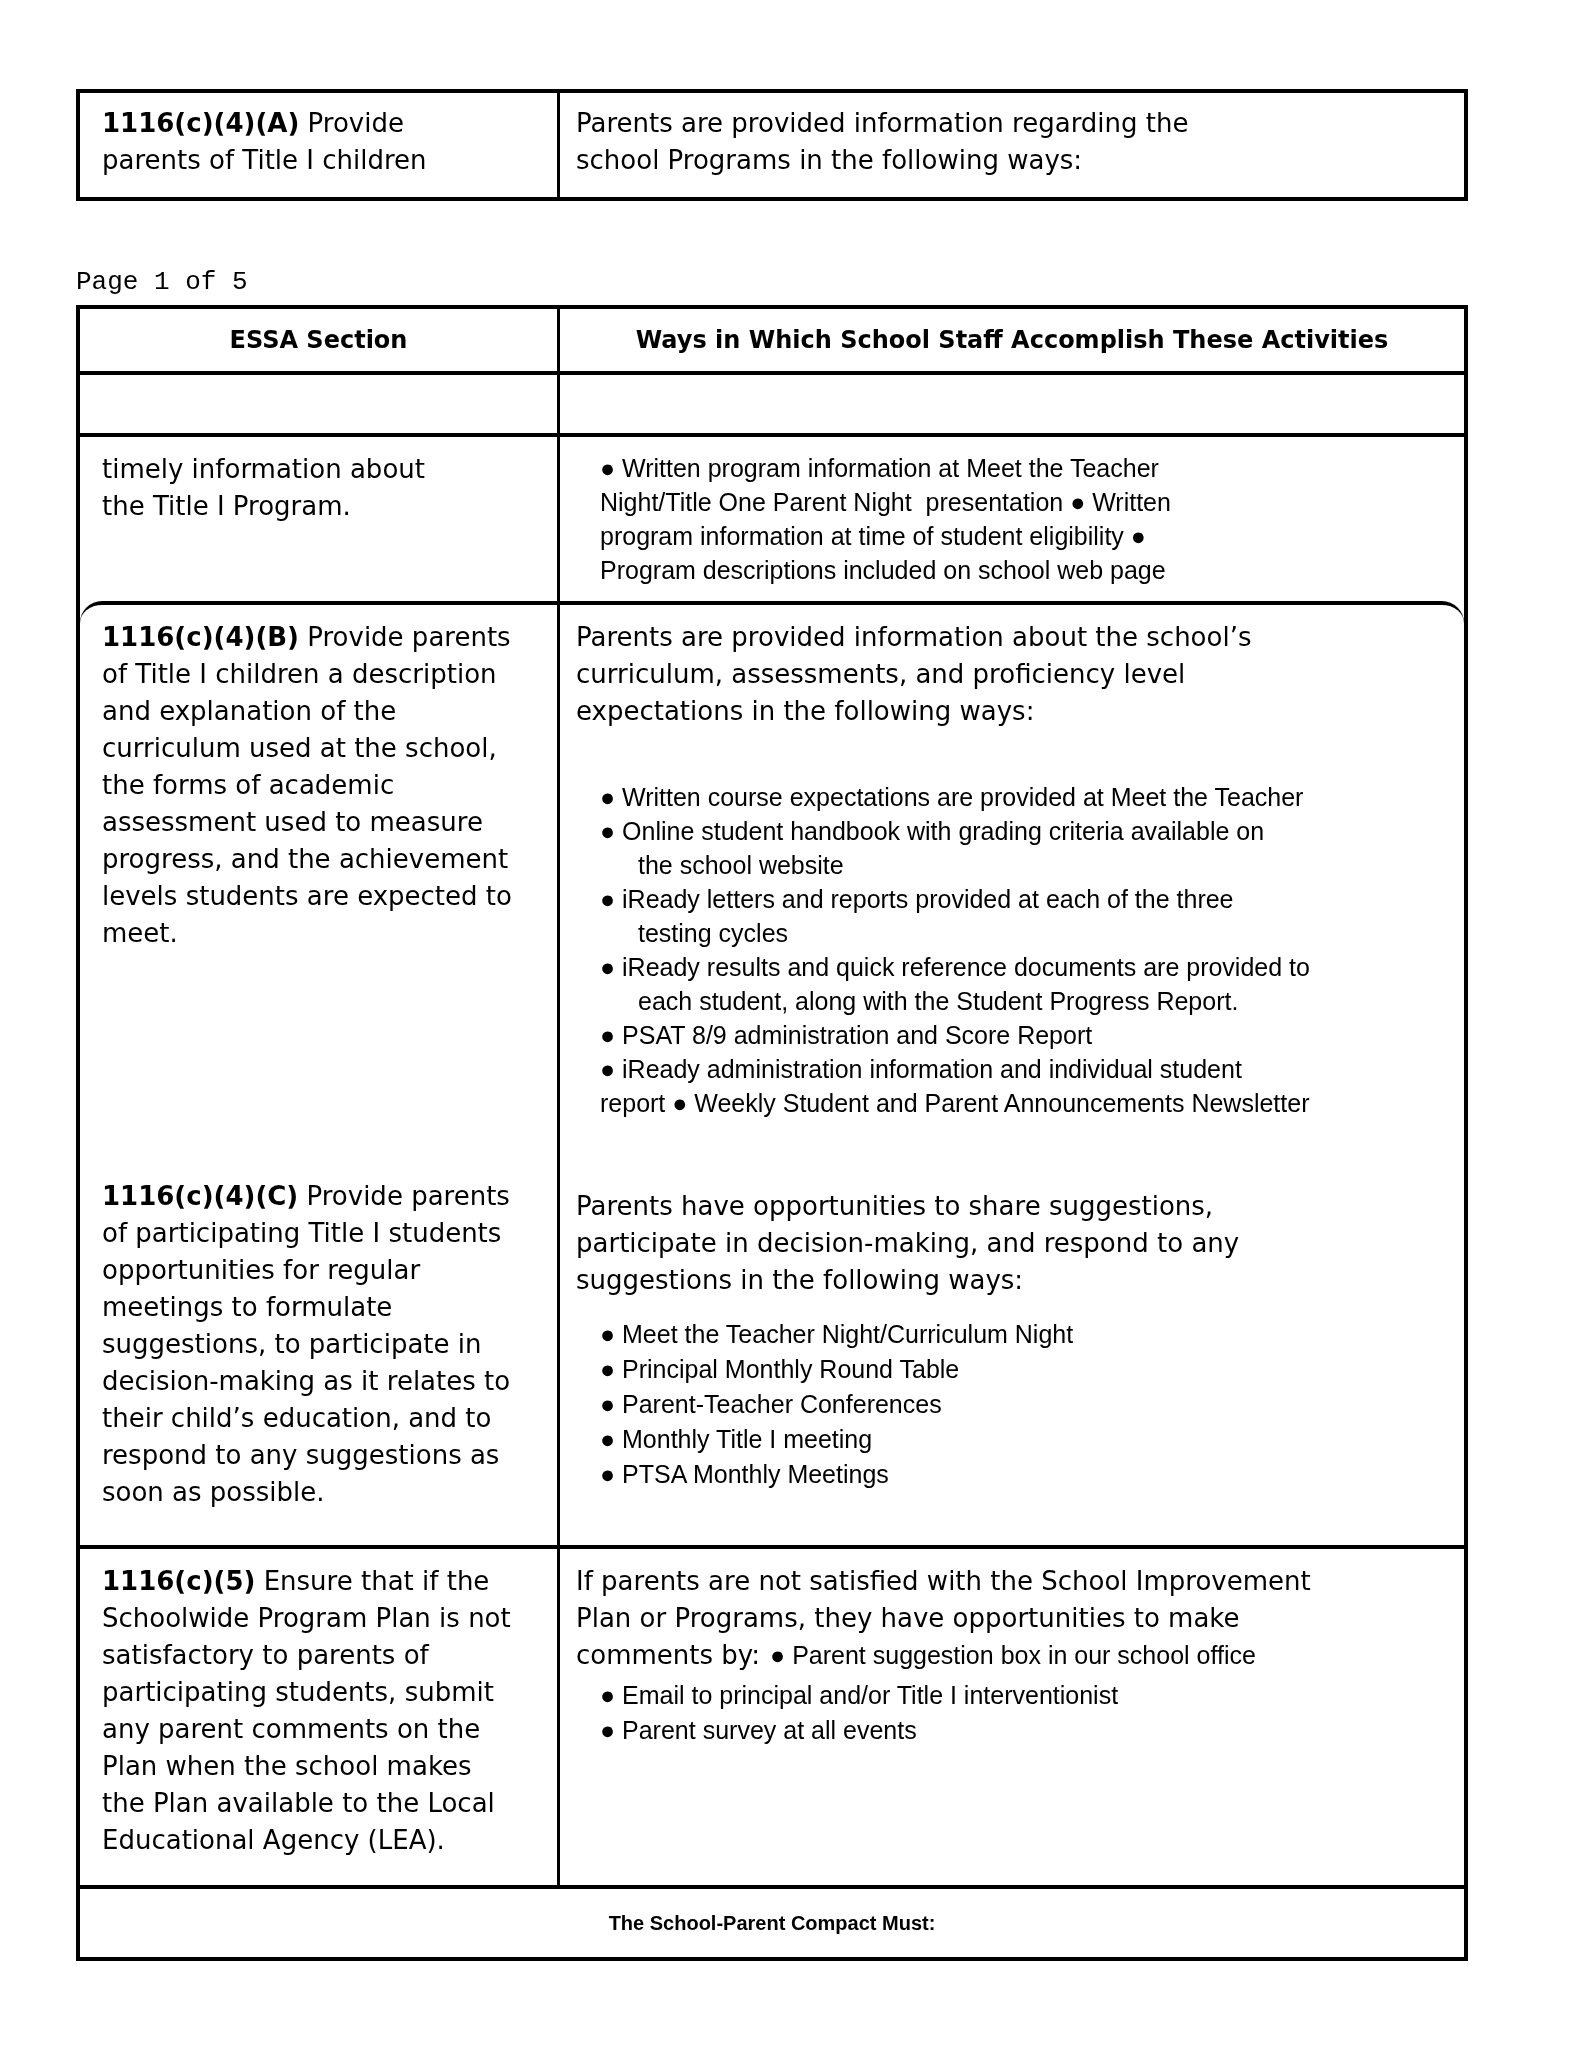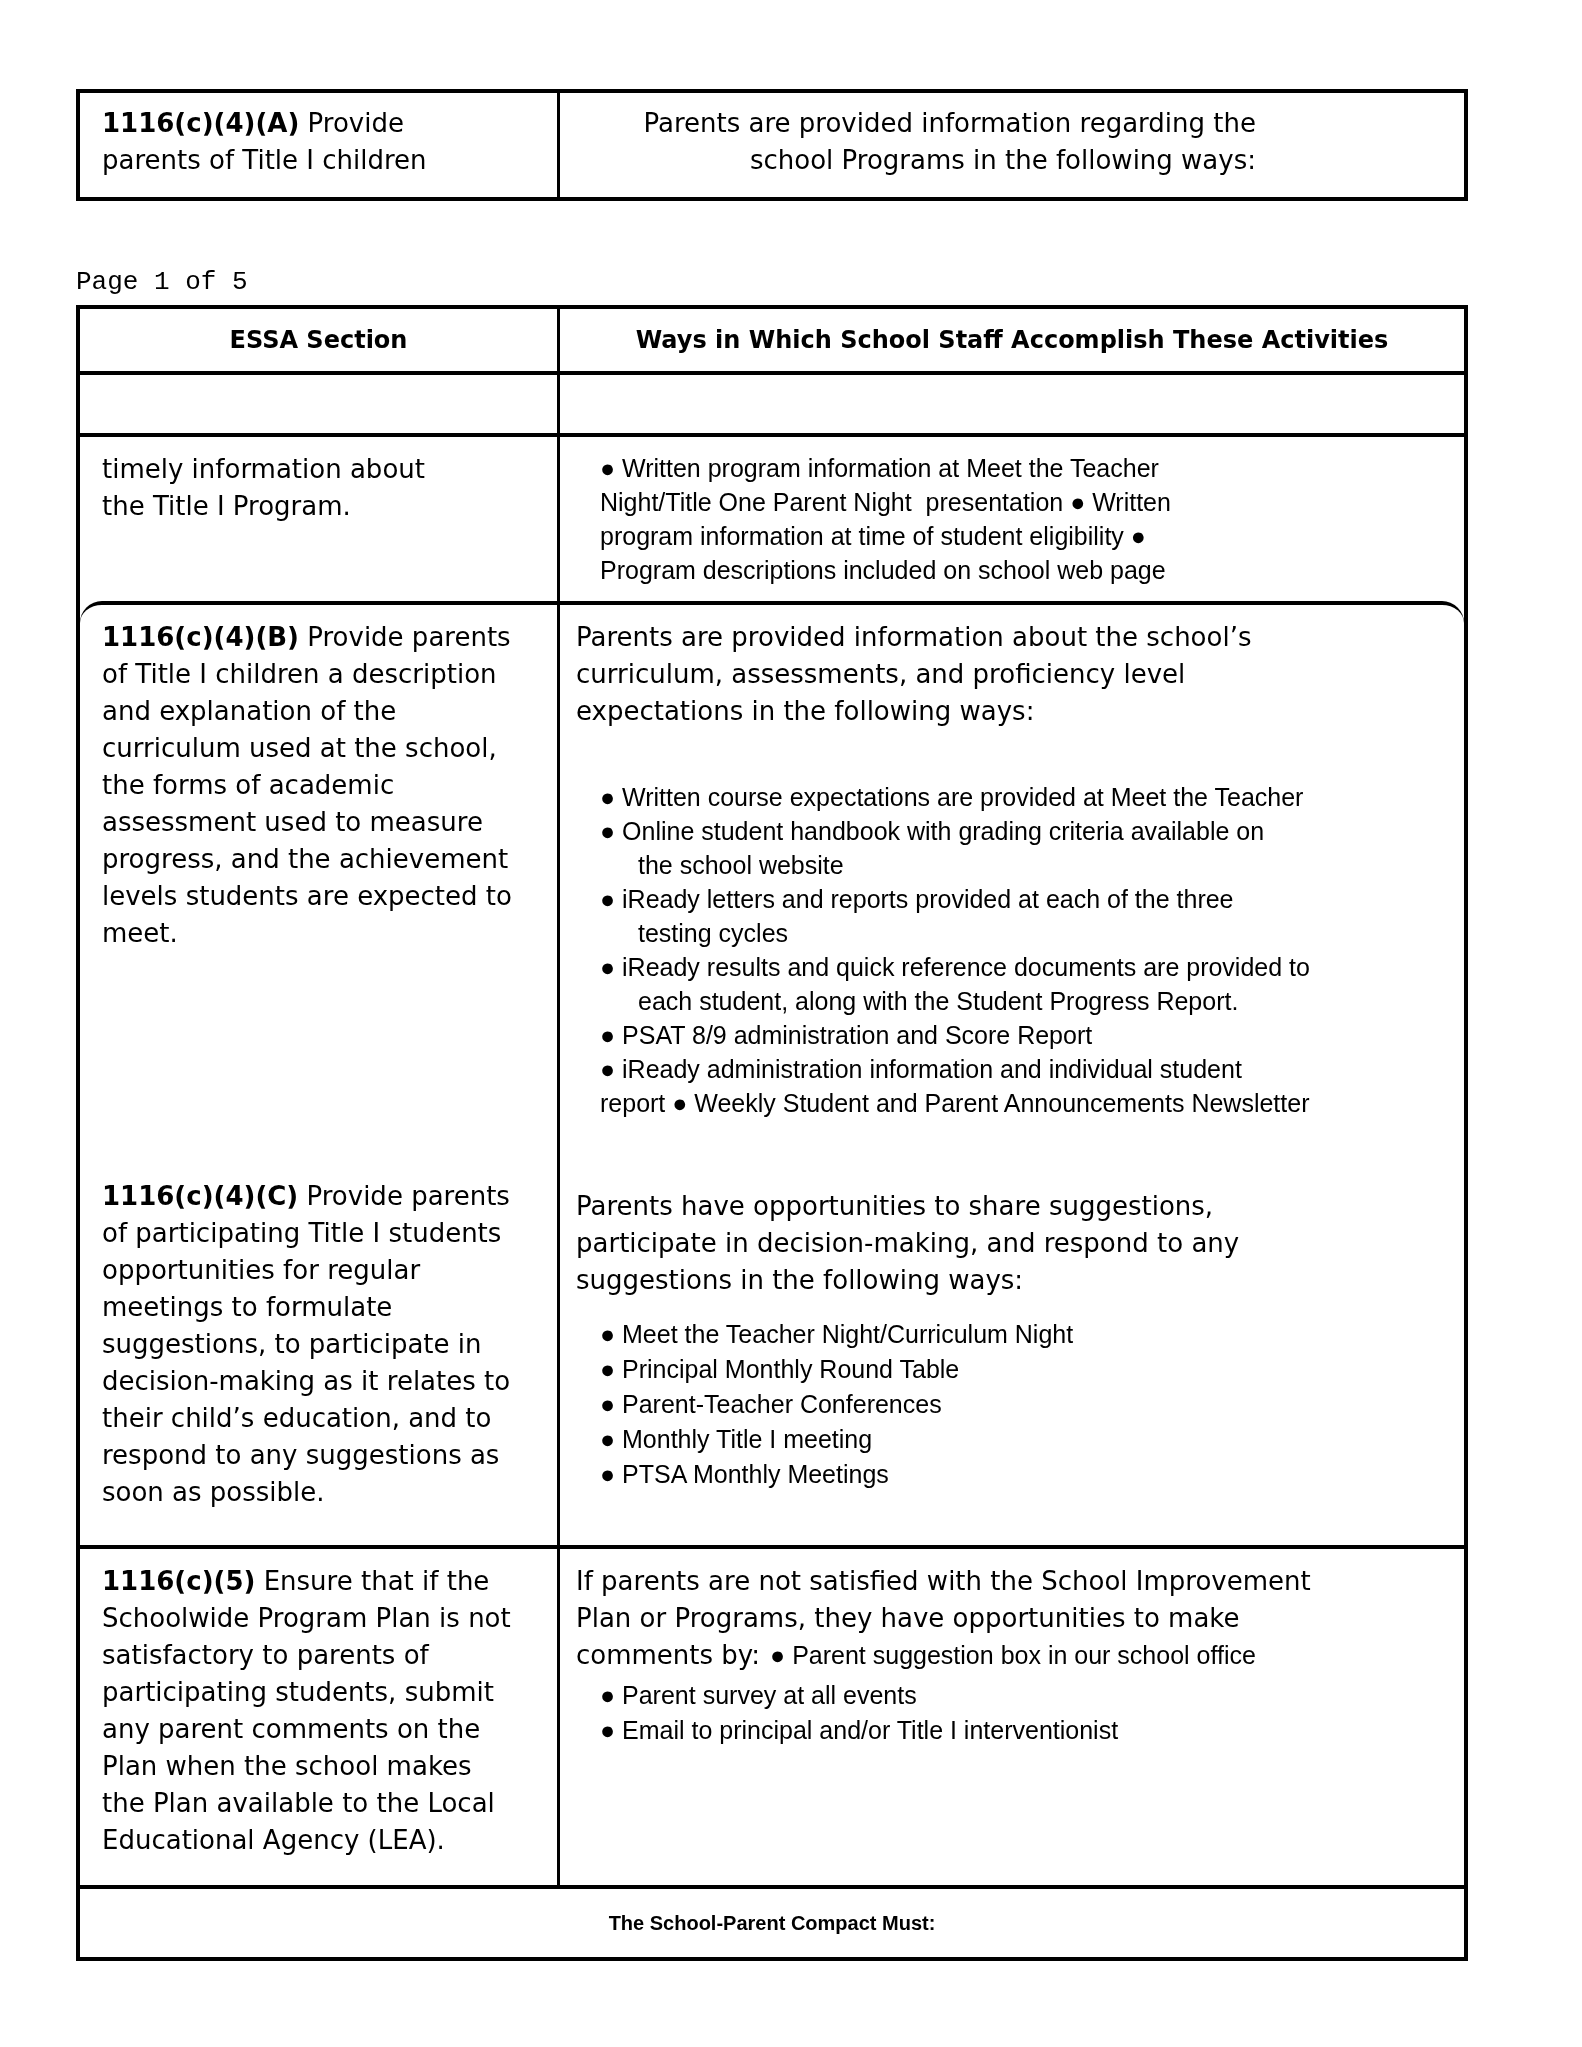--- a/index.html
+++ b/index.html
@@ -33,21 +33,20 @@
   }
   .toptable .cl{
     width:480px;box-sizing:border-box;flex:none;
     border-right:3px solid #000;
     padding:12px 30px 14px 22px;
     min-height:94px;
   }
   .toptable .cr{
     flex:1;box-sizing:border-box;
     padding:12px 20px 18px 16px;
-    text-align:right;
   }
   
   .pageline{
     margin:64px 0 6px 76px;
     width:1415px;
     text-align:left;
     font-family:Liberation Mono, monospace;
     font-size:26px;line-height:34px;
   }
   
@@ -203,23 +202,23 @@
       <div class="cl">
         <p class="dv w412"><b class="bold">1116(c)(5)</b>
           <span>Ensure that if the Schoolwide Program Plan is not satisfactory to parents of participating students, submit any parent comments on the Plan when the school makes the Plan available to the Local Educational Agency (LEA).</span></p>
       </div>
       <div class="cr">
         <p class="dv">If parents are not satisfied with the School Improvement</p>
         <p class="dv">Plan or Programs, they have opportunities to make</p>
         <p class="dv line3"><span>comments by:</span><span class="small">● Parent suggestion box in our school office</span></p>
         <div class="blist lh35 mt-r5list">
 
+            <div class="bline ind-b">● Email to principal and/or Title I interventionist</div>
+
             <div class="bline ind-b">● Parent survey at all events</div>
-
-            <div class="bline ind-b">● Email to principal and/or Title I interventionist</div>
           </div>
       </div>
     </div>
 
     <div class="trow foot">
       <div class="cf">
         <p class="foottxt">The School-Parent Compact Must:</p>
       </div>
     </div>
 

